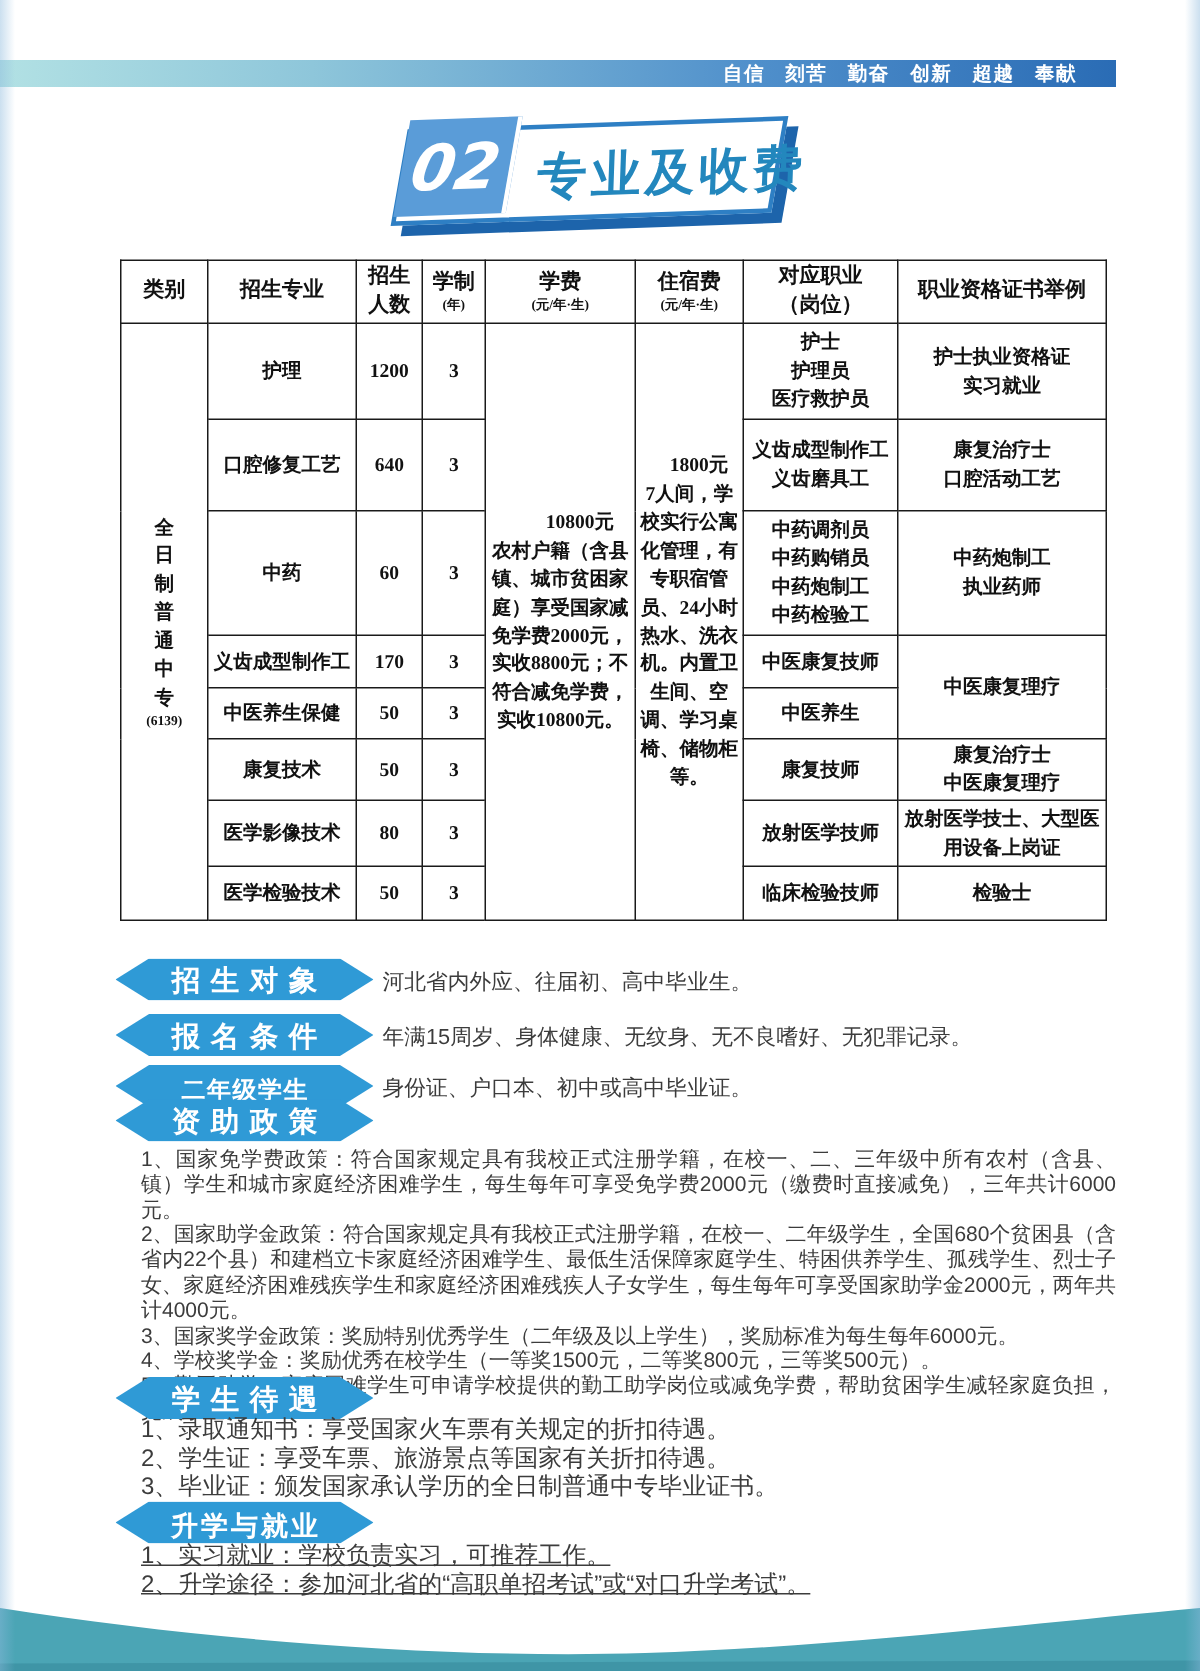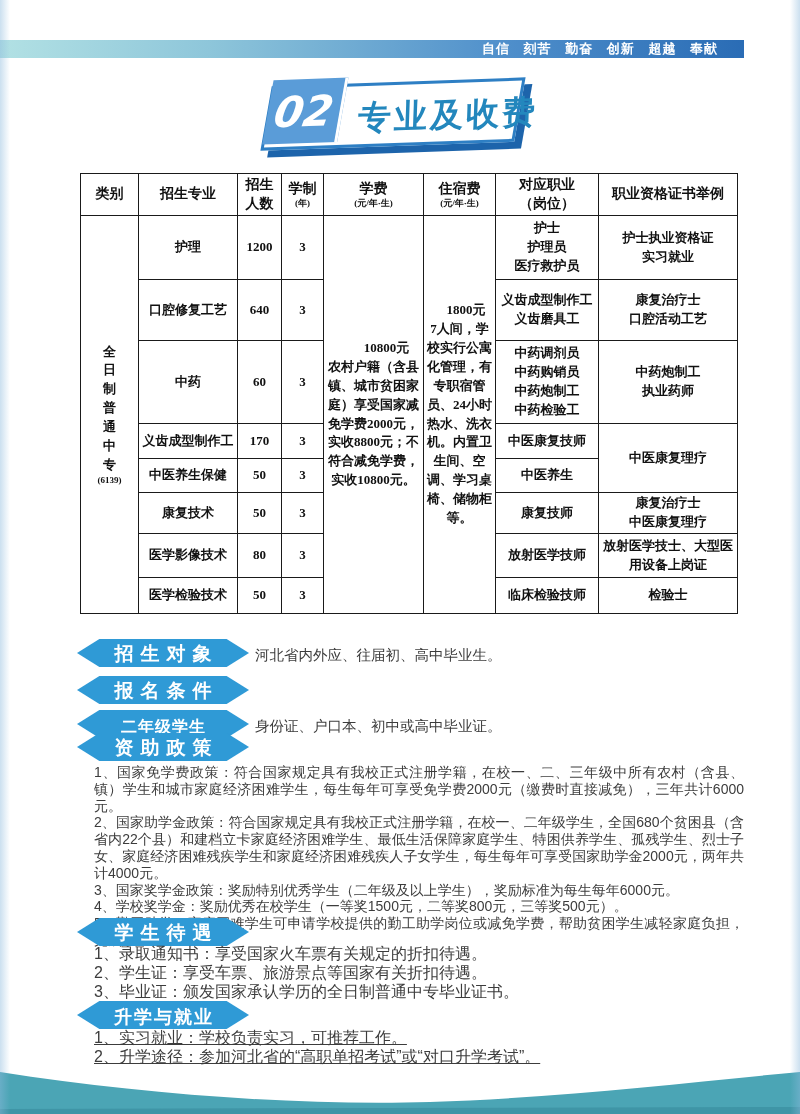--- a/index.html
+++ b/index.html
@@ -185,20 +185,21 @@
     </table>
 
   <div class="banner" style="top:639px;">
       <span>招生对象</span>
     </div>
   <div class="inline-text" style="top:646px;">河北省内外应、往届初、高中毕业生。</div>
 
   <div class="banner" style="top:676px;">
       <span>报名条件</span>
     </div>
+  <div class="inline-text" style="top:683px;">年满15周岁、身体健康、无纹身、无不良嗜好、无犯罪记录。</div>
 
   <div class="banner small" style="top:710px;">
       <span>二年级学生</span>
     </div>
   <div class="inline-text" style="top:717px;">身份证、户口本、初中或高中毕业证。</div>
 
   <div class="banner" style="top:733px;">
       <span>资助政策</span>
     </div>
   <div class="para" style="top:764px;">1、国家免学费政策：符合国家规定具有我校正式注册学籍，在校一、二、三年级中所有农村（含县、镇）学生和城市家庭经济困难学生，每生每年可享受免学费2000元（缴费时直接减免），三年共计6000元。

